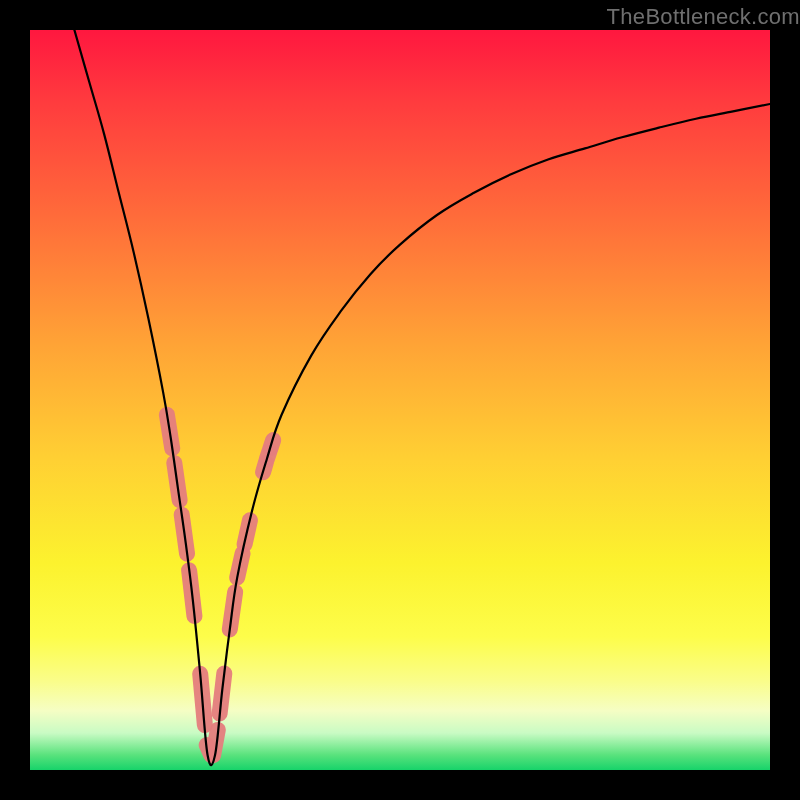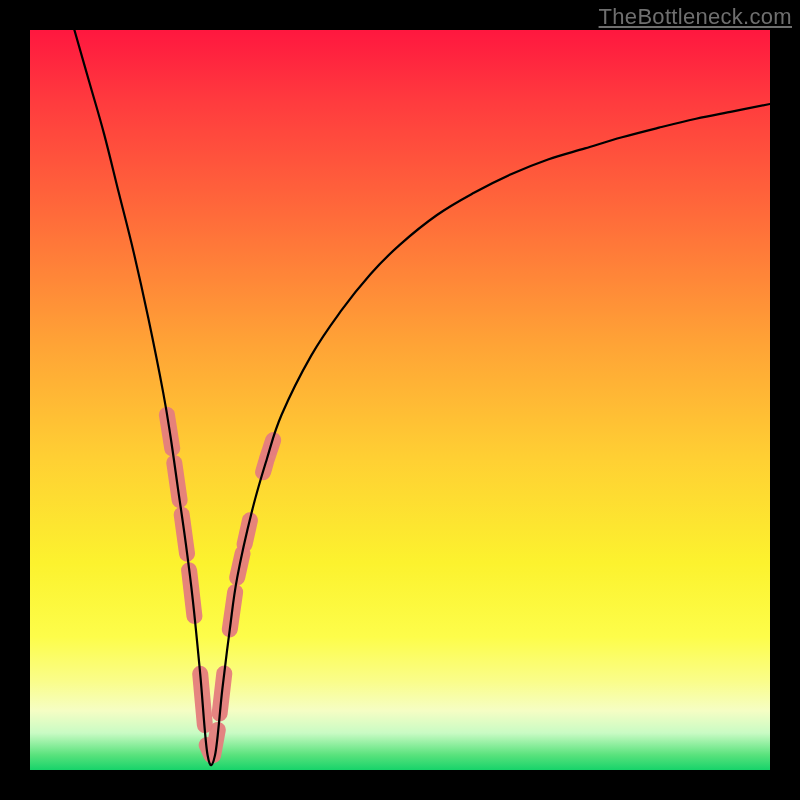--- a/index.html
+++ b/index.html
@@ -13,27 +13,26 @@
   }
   .frame {
     position: relative;
     width: 800px;
     height: 800px;
     background: #000;
   }
   .watermark {
     position: absolute;
     top: 4px;
-    right: 8px;
+    right: 0;
     color: #6f6f6f;
     font-size: 22px;
     font-weight: 500;
     letter-spacing: 0.3px;
     z-index: 10;
-    text-decoration: underline;
   }
   .plot-area {
     position: absolute;
     left: 30px;
     top: 30px;
     width: 740px;
     height: 740px;
     overflow: hidden;
   }
   .gradient-bg {

